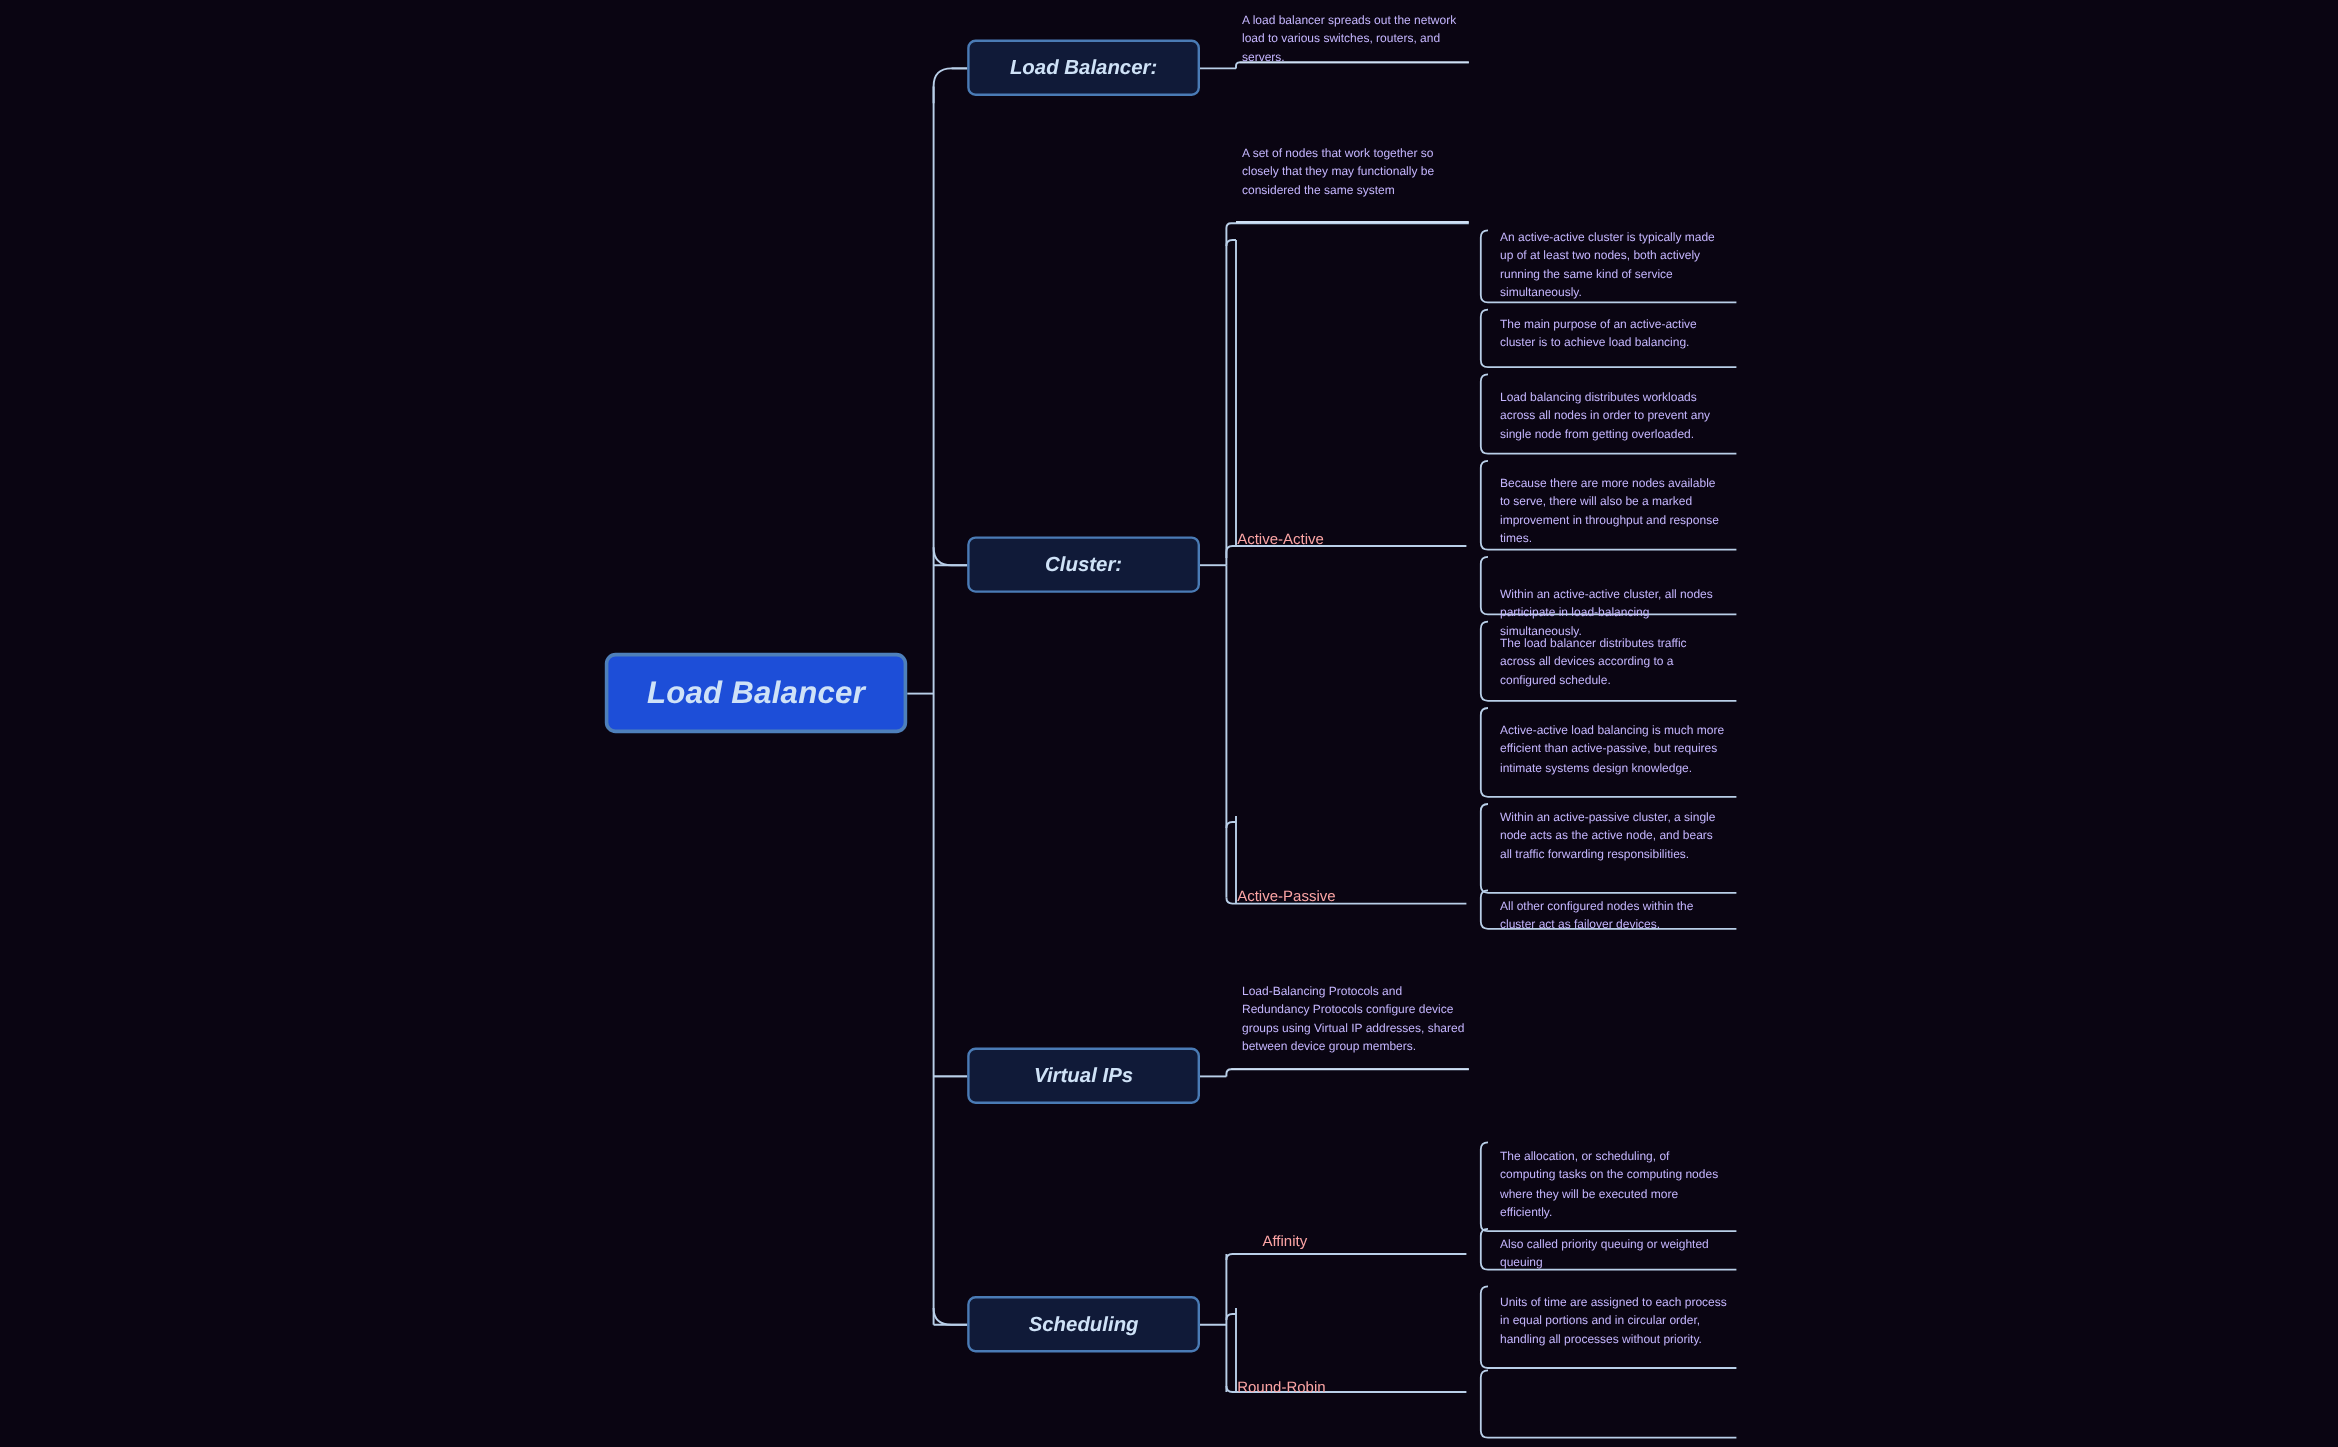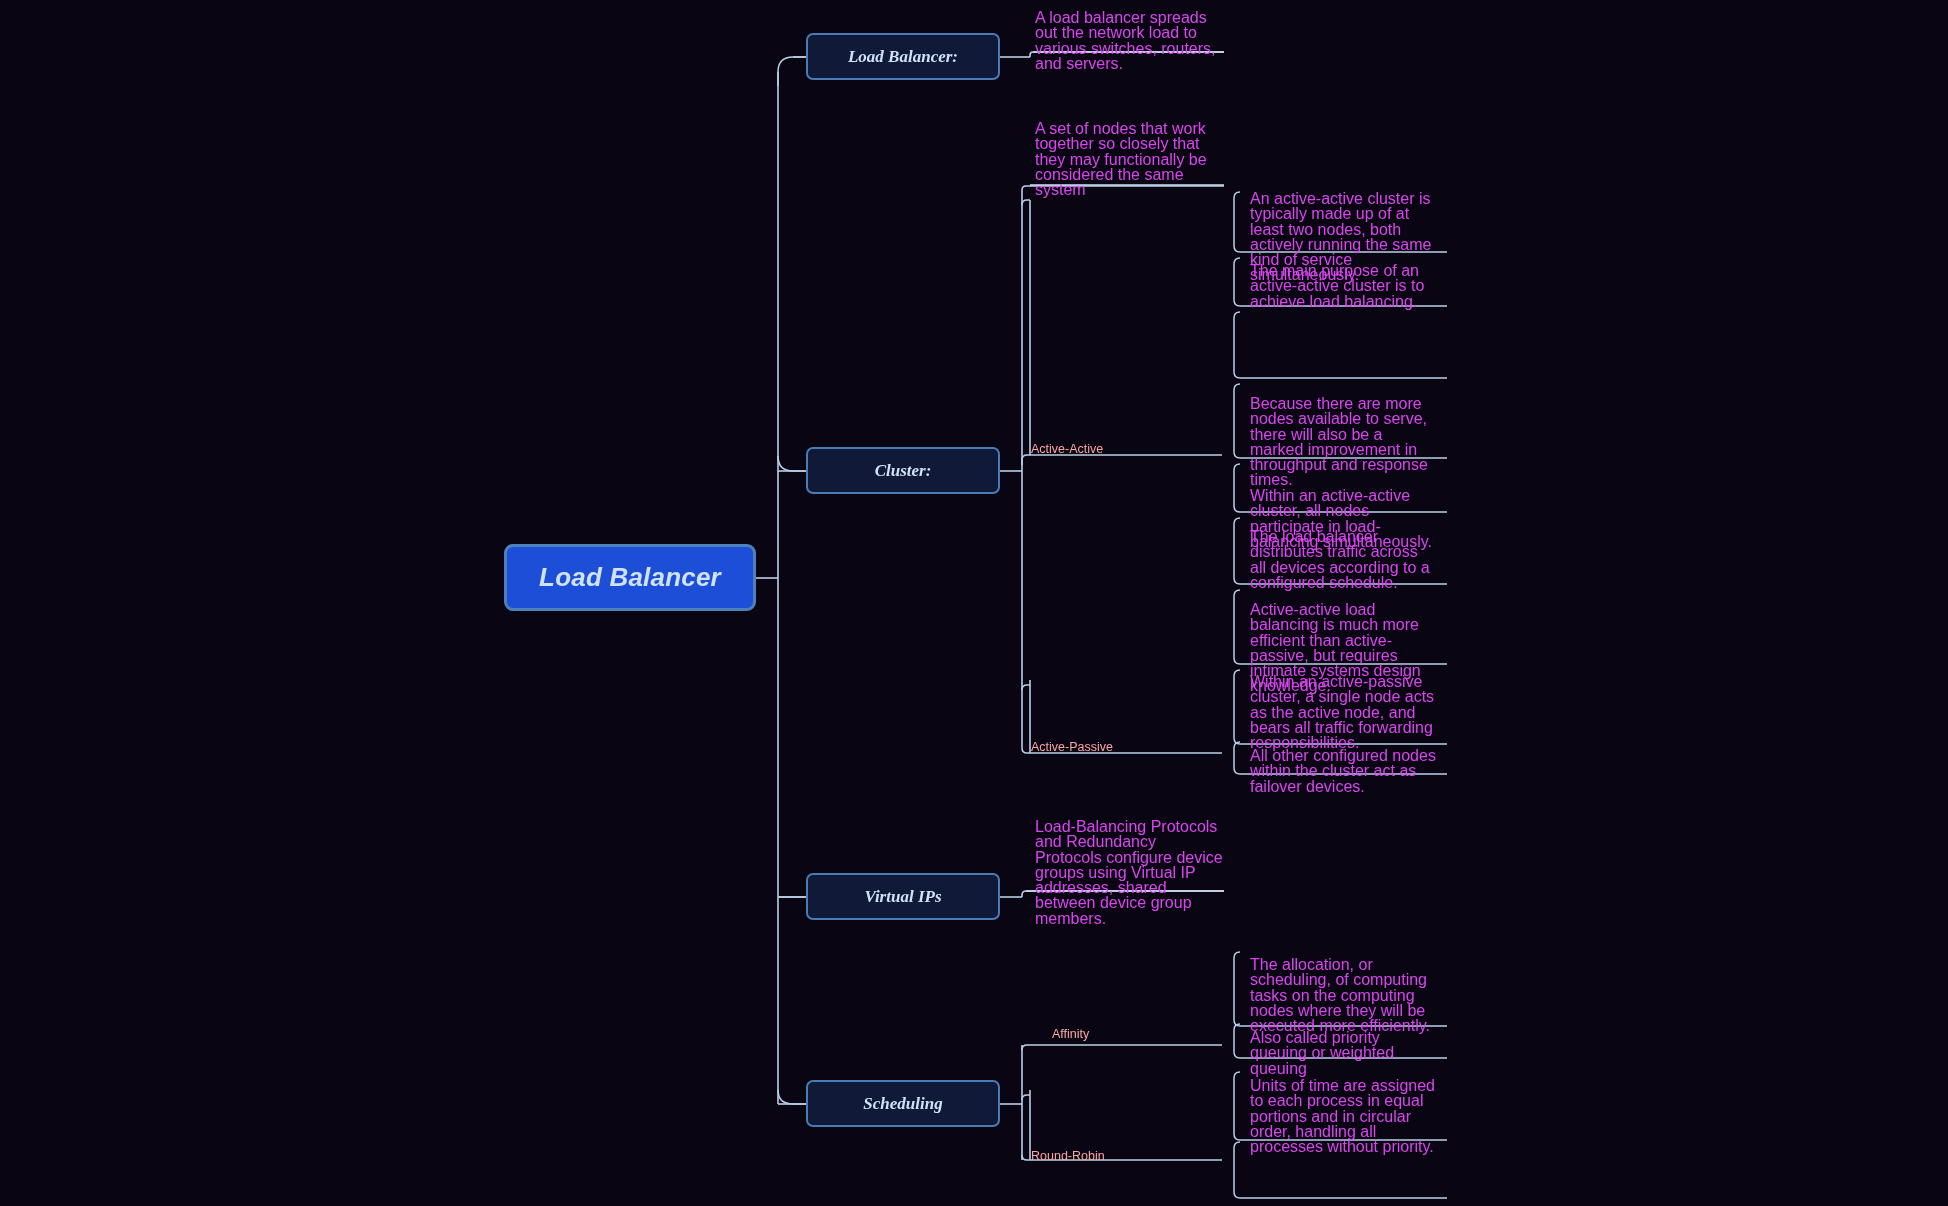--- a/index.html
+++ b/index.html
@@ -49,21 +49,20 @@
   .branch-node {
     position: absolute;
     width: 194px; height: 47px;
     background: #101a38;
     border: 2px solid #4a7bb5;
     border-radius: 7px;
     display: flex;
     align-items: center;
     justify-content: center;
     z-index: 5;
-    font-family: Liberation Serif, serif;
   }
   .branch-node .label {
     font-size: 17px;
     font-style: italic;
     font-weight: bold;
     color: #cfe2f7;
     white-space: nowrap;
   }
 
   
@@ -75,23 +74,23 @@
     z-index: 4;
   }
 
   
   .leaf {
     position: absolute;
     z-index: 4;
     padding: 2px 4px 3px 7px;
   }
   .leaf .txt {
-    font-size: 16px;
+    font-size: 10px;
     line-height: 15.3px;
-    color: #d946ef;
+    color: #c4b5fd;
     display: block;
   }
 </style>
 </head>
 <body>
 
 <div id="canvas">
 
   <svg id="wires" viewBox="0 0 1948 1206" xmlns="http://www.w3.org/2000/svg">
     <g fill="none" stroke="#b9cfe8" stroke-width="1.6">
@@ -206,20 +205,23 @@
   <div class="sub-label" style="left:1052px; top:1027px;">Affinity</div>
 
   <div class="sub-label" style="left:1031px; top:1149px;">Round-Robin</div>
 
   <div class="leaf" style="left:1243px; top:189px; width:202px;">
     <span class="txt">An active-active cluster is typically made up of at least two nodes, both actively running the same kind of service simultaneously.</span>
   </div>
   <div class="leaf" style="left:1243px; top:261px; width:195px;">
     <span class="txt">The main purpose of an active-active cluster is to achieve load balancing.</span>
   </div>
+  <div class="leaf" style="left:1243px; top:322px; width:195px;">
+    <span class="txt">Load balancing distributes workloads across all nodes in order to prevent any single node from getting overloaded.</span>
+  </div>
   <div class="leaf" style="left:1243px; top:394px; width:195px;">
     <span class="txt">Because there are more nodes available to serve, there will also be a marked improvement in throughput and response times.</span>
   </div>
   <div class="leaf" style="left:1243px; top:450px; width:195px;margin-top:36px;">
     <span class="txt">Within an active-active cluster, all nodes participate in load-balancing simultaneously.</span>
   </div>
   <div class="leaf" style="left:1243px; top:527px; width:195px;">
     <span class="txt">The load balancer distributes traffic across all devices according to a configured schedule.</span>
   </div>
   <div class="leaf" style="left:1243px; top:600px; width:200px;">

